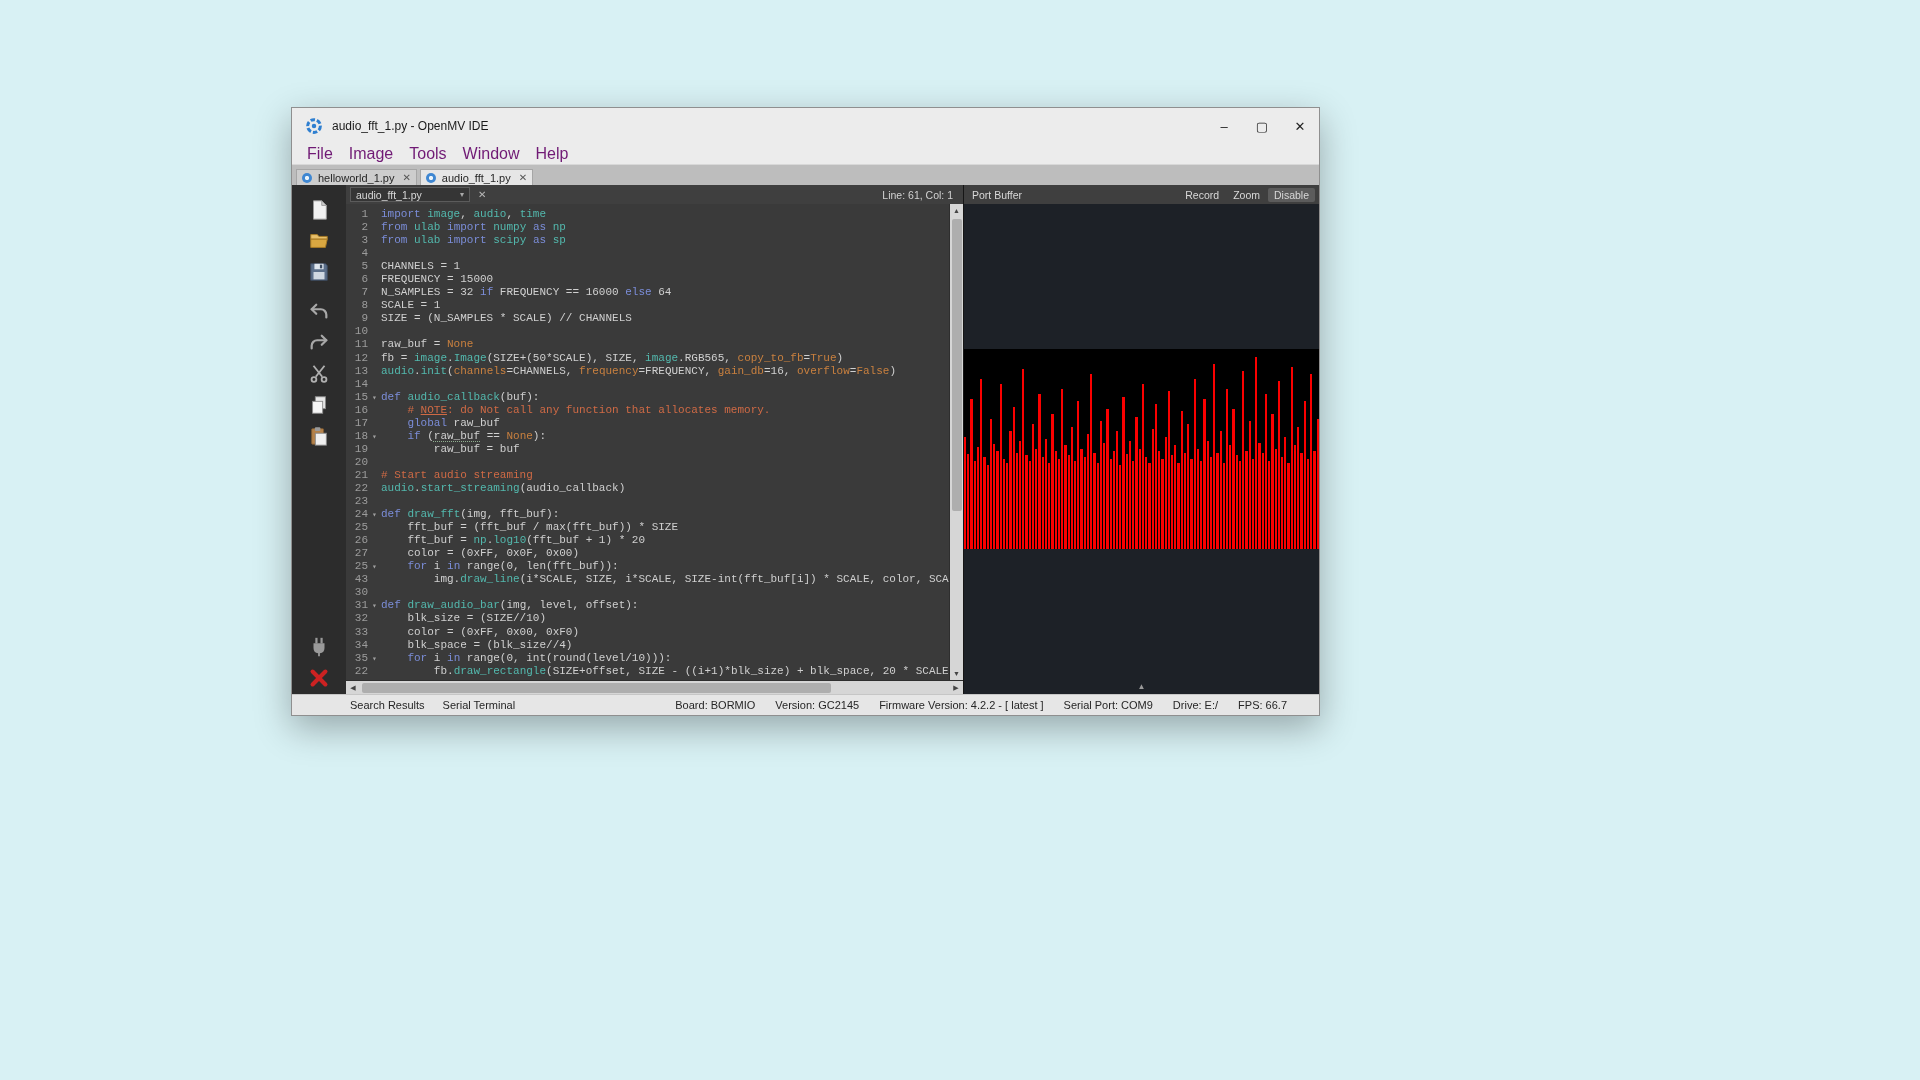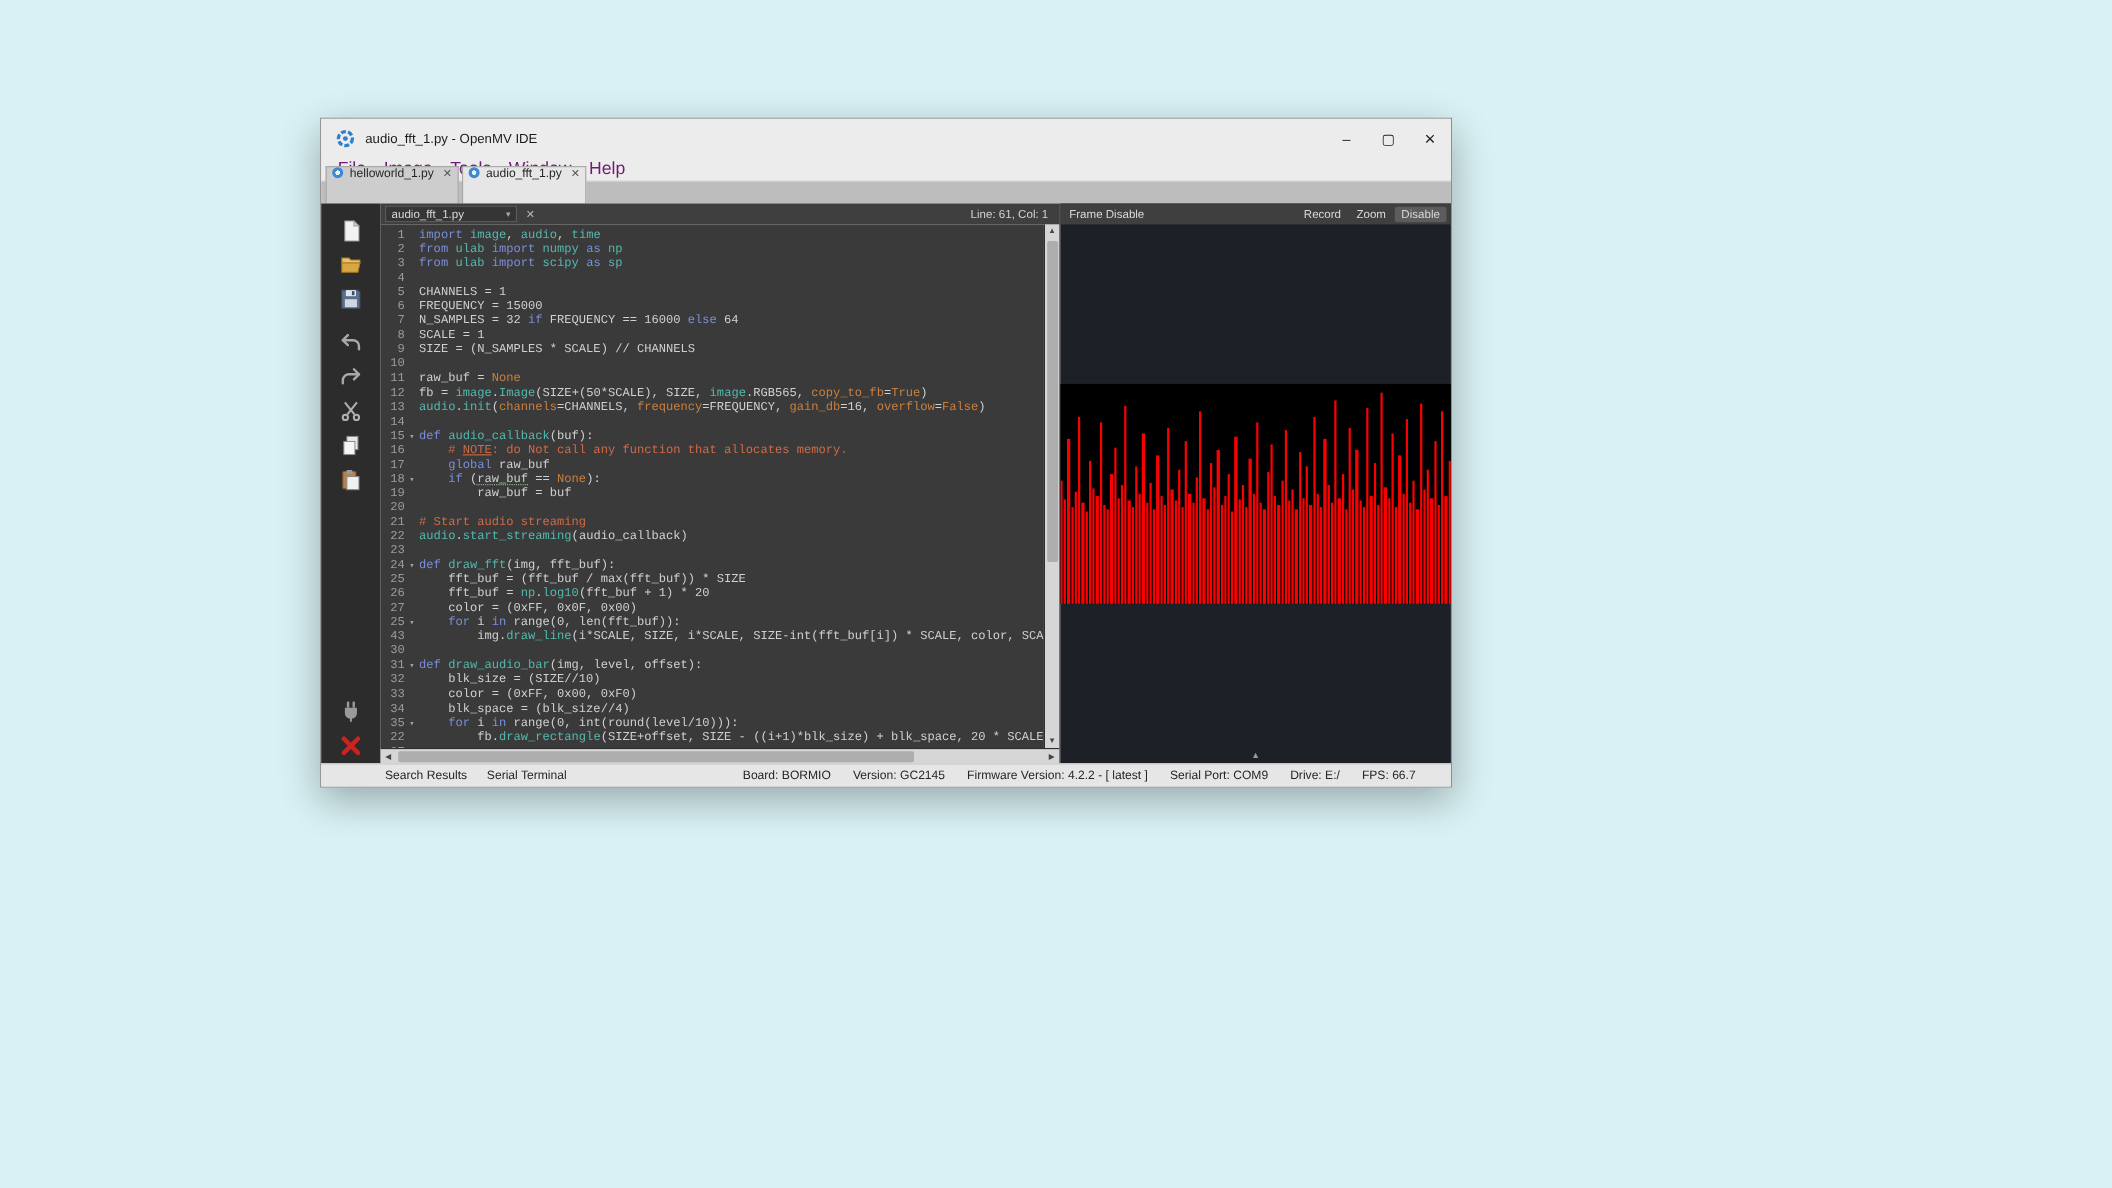--- a/index.html
+++ b/index.html
@@ -18,21 +18,21 @@
   .titlebar{height:36px;flex:0 0 auto;display:flex;align-items:center;padding-left:13px;background:#ececec;}
   .app-icon{width:18px;height:18px;display:flex;}
   .title{font-size:12px;color:#1b1b1b;margin-left:9px;flex:1;}
   .win-controls{display:flex;height:100%;}
   .wbtn{width:38px;display:flex;align-items:center;justify-content:center;font-size:13px;color:#222;}
   
   .menubar{height:20px;flex:0 0 auto;display:flex;align-items:center;background:#ececec;border-bottom:1px solid #d8d8d8;padding-left:7px;}
   .menu-item{font-size:16px;color:#701a75;padding:1px 8px;}
   
   .tabbar{height:20px;flex:0 0 auto;background:#bdbdbd;display:flex;align-items:flex-end;padding-left:4px;gap:3px;}
-  .tab{height:34px;display:flex;background:#cdcdcd;padding:0 5px;font-size:11px;color:#262626;gap:6px;border:1px solid #a6a6a6;border-bottom:none;box-sizing:border-box;}
+  .tab{height:16px;display:flex;align-items:center;background:#cdcdcd;padding:0 5px;font-size:11px;color:#262626;gap:6px;border:1px solid #a6a6a6;border-bottom:none;box-sizing:border-box;}
   .tab.active{background:#e6e6e6;}
   .tab-icon{width:10px;height:10px;border-radius:50%;background:radial-gradient(circle,#eaf4fb 0 28%,#3f87d2 32% 100%);flex:0 0 auto;}
   .tab-close{color:#555;font-size:10px;margin-left:2px;}
   
   .main{flex:1;display:flex;min-height:0;}
   .sidebar{width:54px;flex:0 0 auto;background:#2c2c2c;display:flex;flex-direction:column;align-items:center;padding-top:13px;box-sizing:border-box;}
   .sb-icon{width:24px;height:24px;margin-bottom:7px;display:flex;align-items:center;justify-content:center;}
   .sb-icon svg{width:22px;height:22px;}
   .sb-gap{height:9px;flex:0 0 auto;}
   .sb-spacer{flex:1;}
@@ -255,21 +255,21 @@
       <div class="hscroll">
         <div class="hs-arrow">◀</div>
         <div class="hs-thumb"></div>
         <div class="hs-spacer"></div>
         <div class="hs-arrow">▶</div>
       </div>
     </div>
 
     <div class="fb-panel">
       <div class="fb-header">
-        <span>Frame Disable</span>
+        <span>Port Buffer</span>
         <span class="fb-btns" id="fb-btns">
             <span class="fb-btn">Record</span>
             <span class="fb-btn">Zoom</span>
             <span class="fb-btn active">Disable</span>
           </span>
       </div>
       <div class="fb-body">
         <div class="fb-image">
           <div class="fb-bars" id="fb-bars">
               <div class="bar" style="height: 112px; background: rgb(251, 0, 0);"></div>

